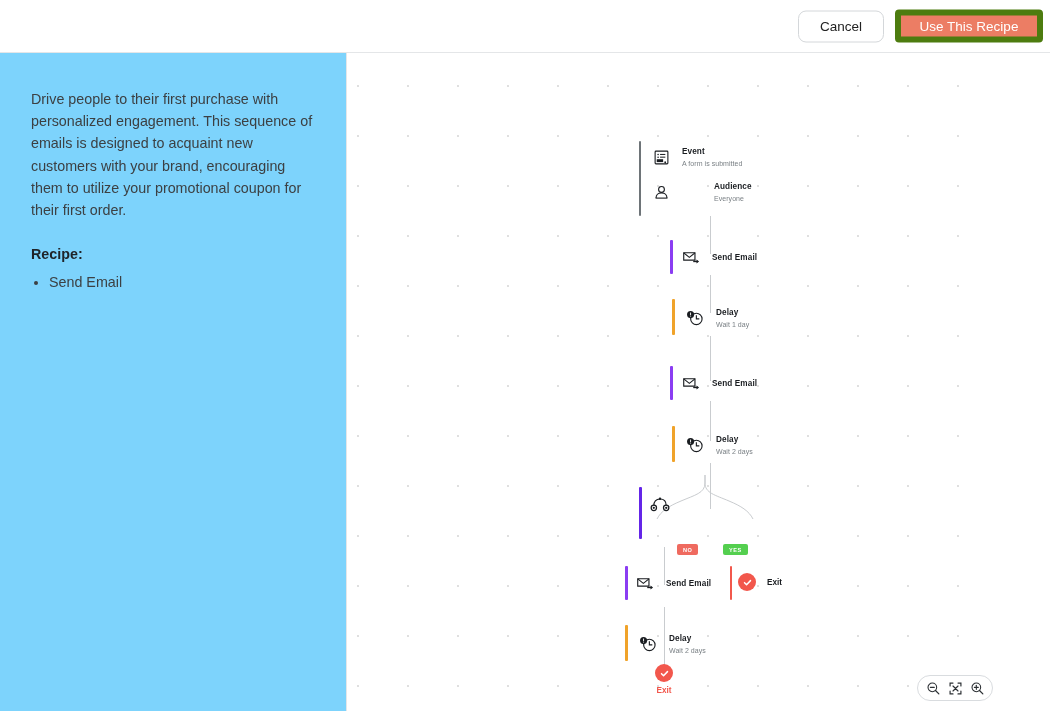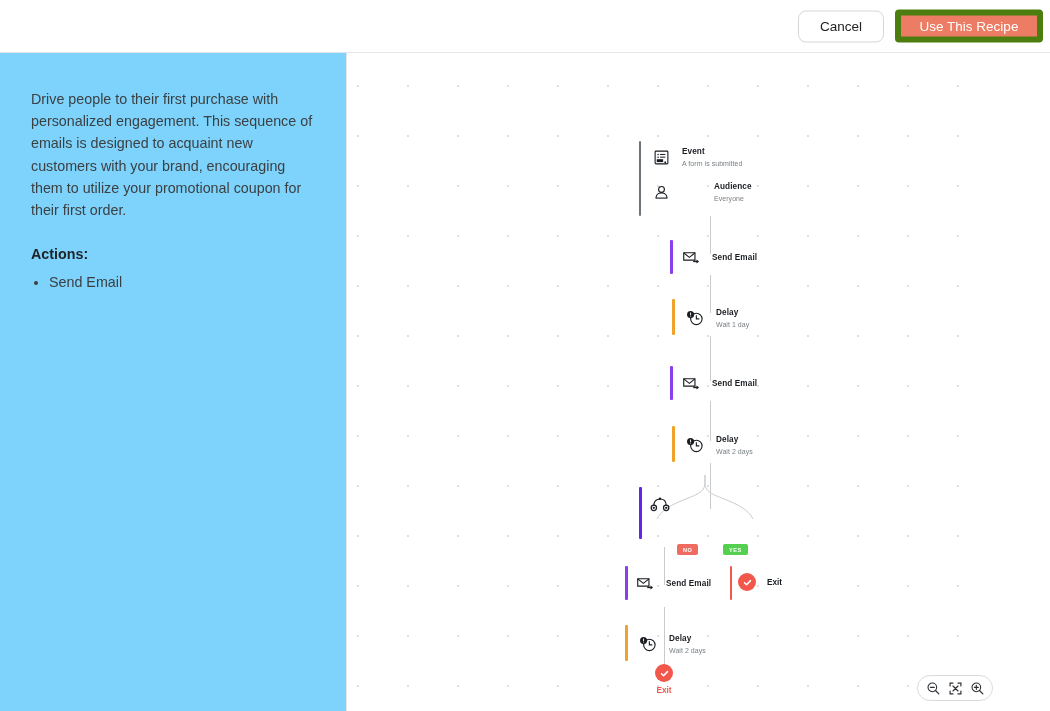--- a/index.html
+++ b/index.html
@@ -159,21 +159,21 @@
 
   <div class="header">
     <div class="header-actions">
       <button class="btn-cancel">Cancel</button>
       <button class="btn-primary">Use This Recipe</button>
     </div>
   </div>
 
   <div class="sidebar">
     <p class="desc">Drive people to their first purchase with personalized engagement. This sequence of emails is designed to acquaint new customers with your brand, encouraging them to utilize your promotional coupon for their first order.</p>
-    <div class="actions-title">Actions:</div>
+    <div class="actions-title">Recipe:</div>
     <ul class="actions-list">
       <li>Send Email</li>
     </ul>
   </div>
 
   <div class="canvas">
     <div class="flow">
 
       <div class="conn" style="left:359px; top:163px; height:38px;"></div>
       <div class="conn" style="left:359px; top:222px; height:38px;"></div>

